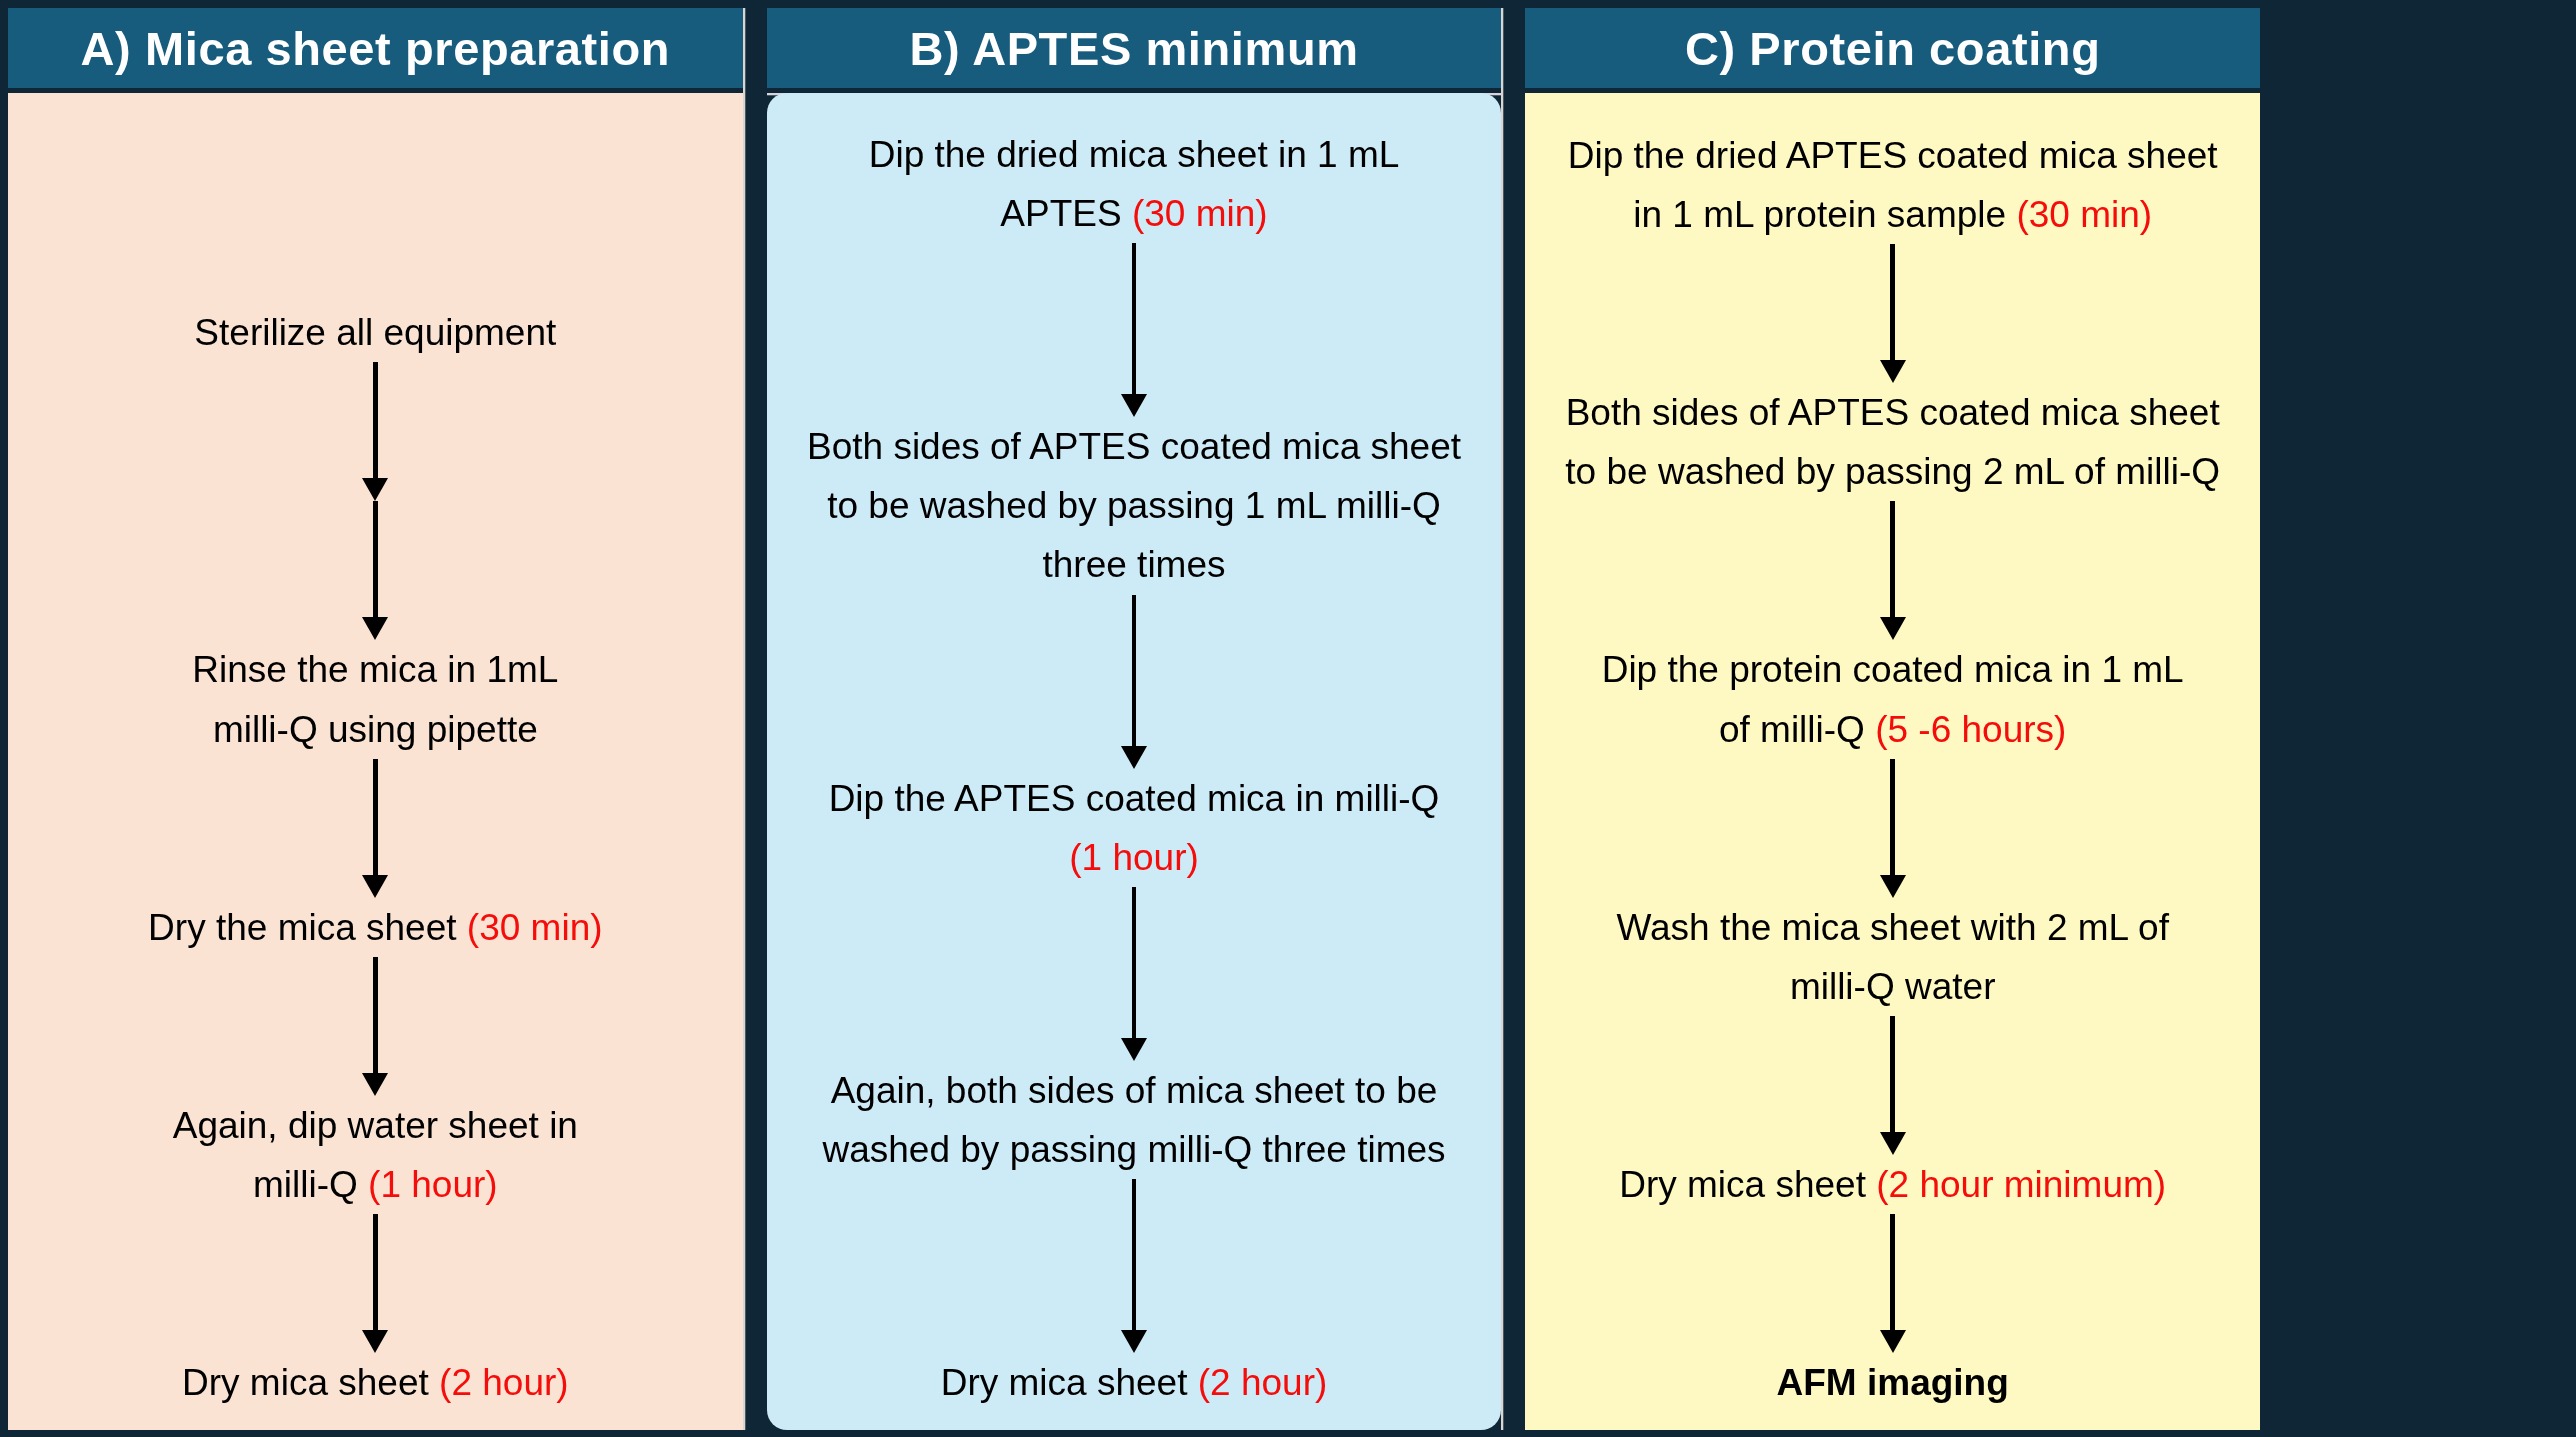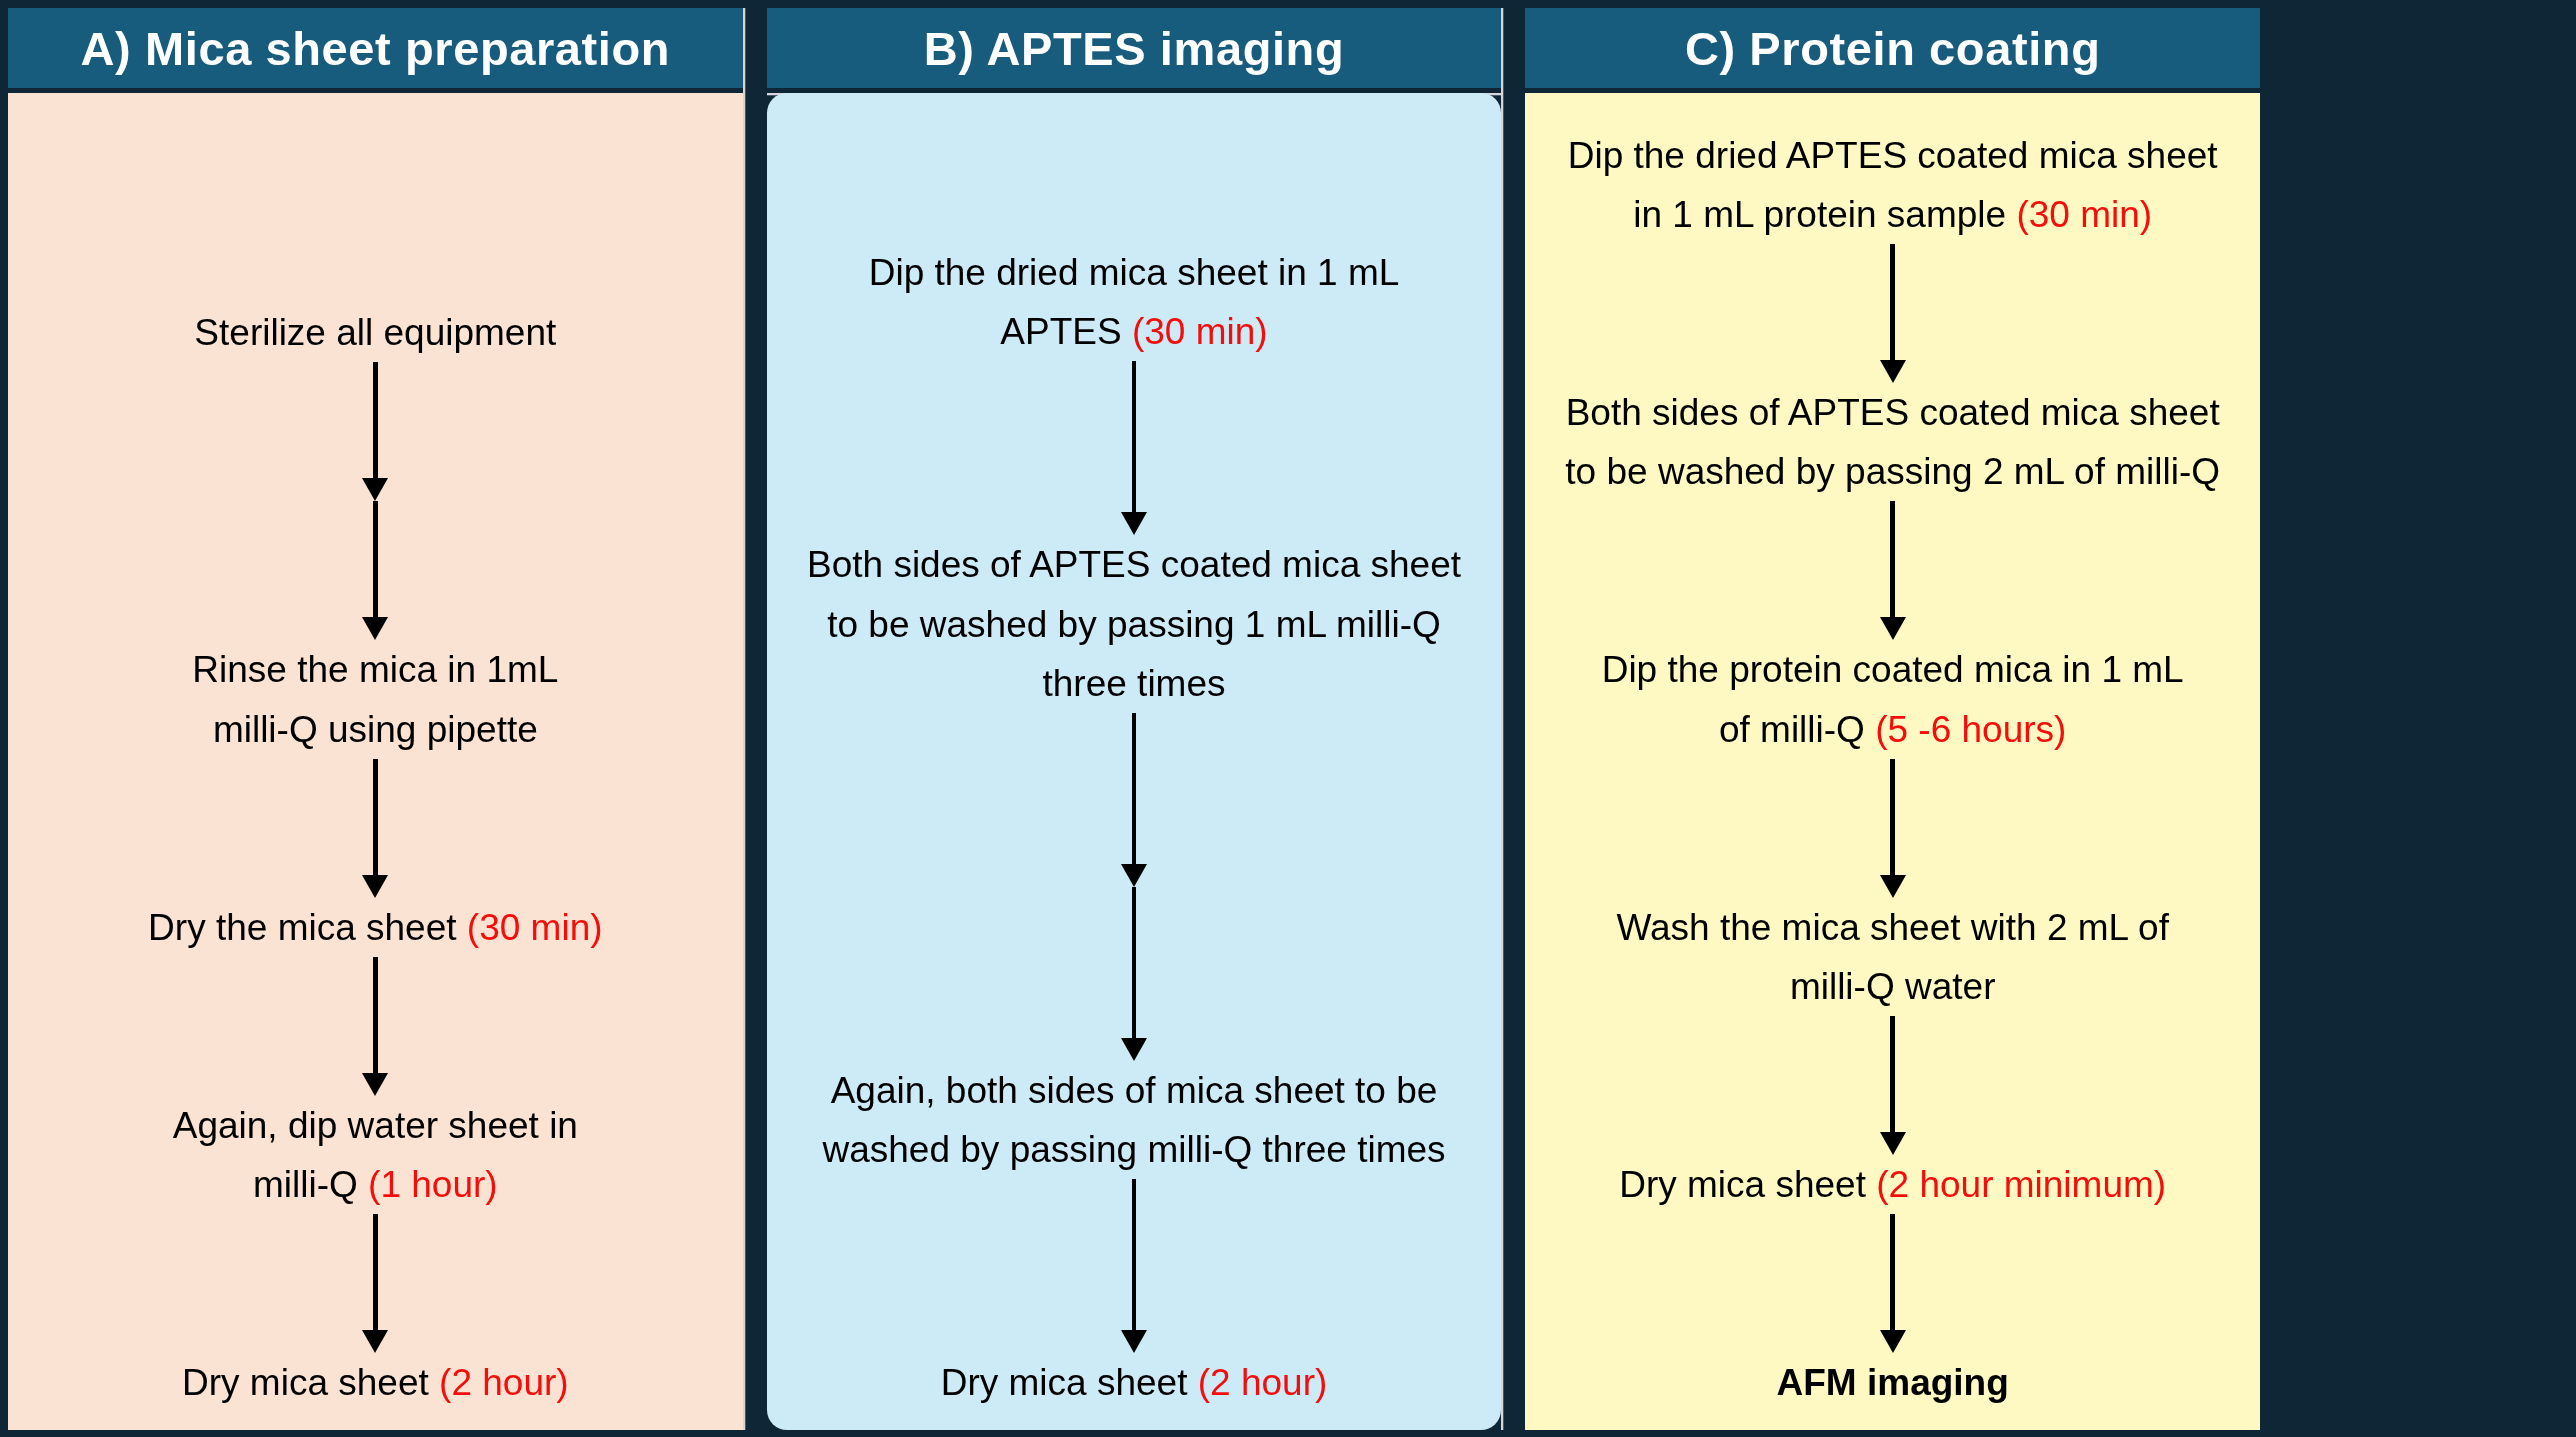--- a/index.html
+++ b/index.html
@@ -106,36 +106,38 @@
       <div class="arrow">
           <div class="stem"></div>
           <div class="head"></div>
         </div>
       <div class="step"><span class="step-text">Dry mica sheet</span><span class="step-time"> (2 hour)</span></div>
     </div>
   </div>
 
   <div class="col col-b">
     <div class="col-header">
-      <span>B)  APTES imaging</span>
+      <span>B)  APTES minimum</span>
     </div>
     <div class="col-body">
       <div class="step"><span class="step-text">Dip the dried mica sheet in 1 mL
 APTES</span><span class="step-time"> (30 min)</span></div>
       <div class="arrow">
           <div class="stem"></div>
           <div class="head"></div>
         </div>
       <div class="step"><span class="step-text">Both sides of APTES coated mica sheet
 to be washed by passing 1 mL milli-Q
 three times</span><span class="step-time"></span></div>
       <div class="arrow">
           <div class="stem"></div>
           <div class="head"></div>
         </div>
+      <div class="step"><span class="step-text">Dip the APTES coated mica in milli-Q
+</span><span class="step-time">(1 hour)</span></div>
       <div class="arrow">
           <div class="stem"></div>
           <div class="head"></div>
         </div>
       <div class="step"><span class="step-text">Again, both sides of mica sheet to be
 washed by passing milli-Q three times</span><span class="step-time"></span></div>
       <div class="arrow">
           <div class="stem"></div>
           <div class="head"></div>
         </div>

